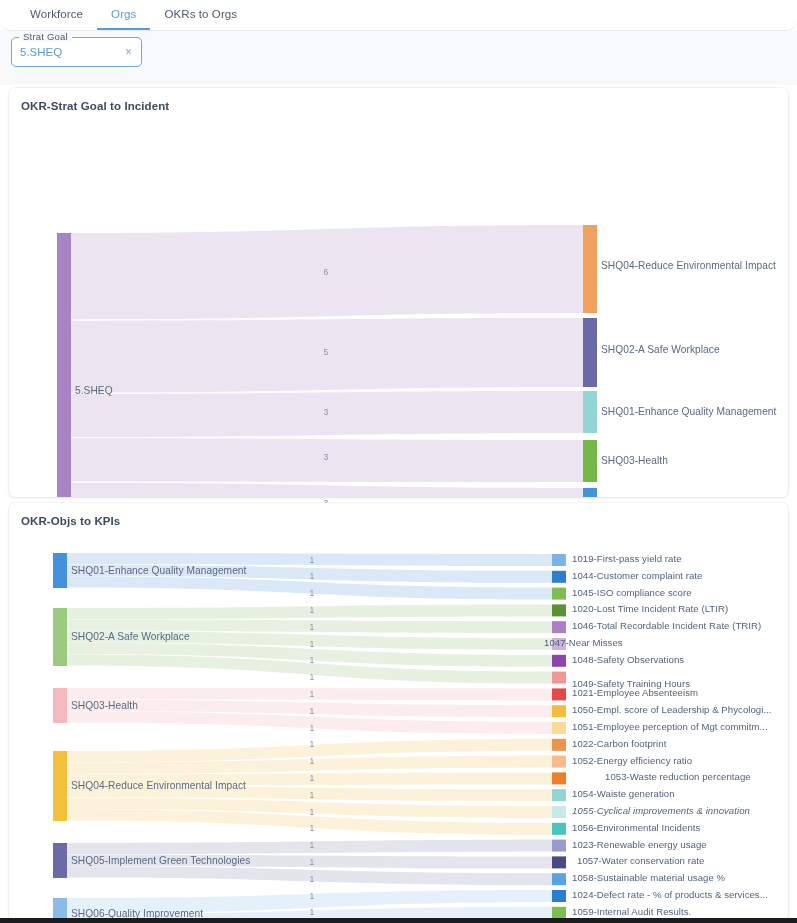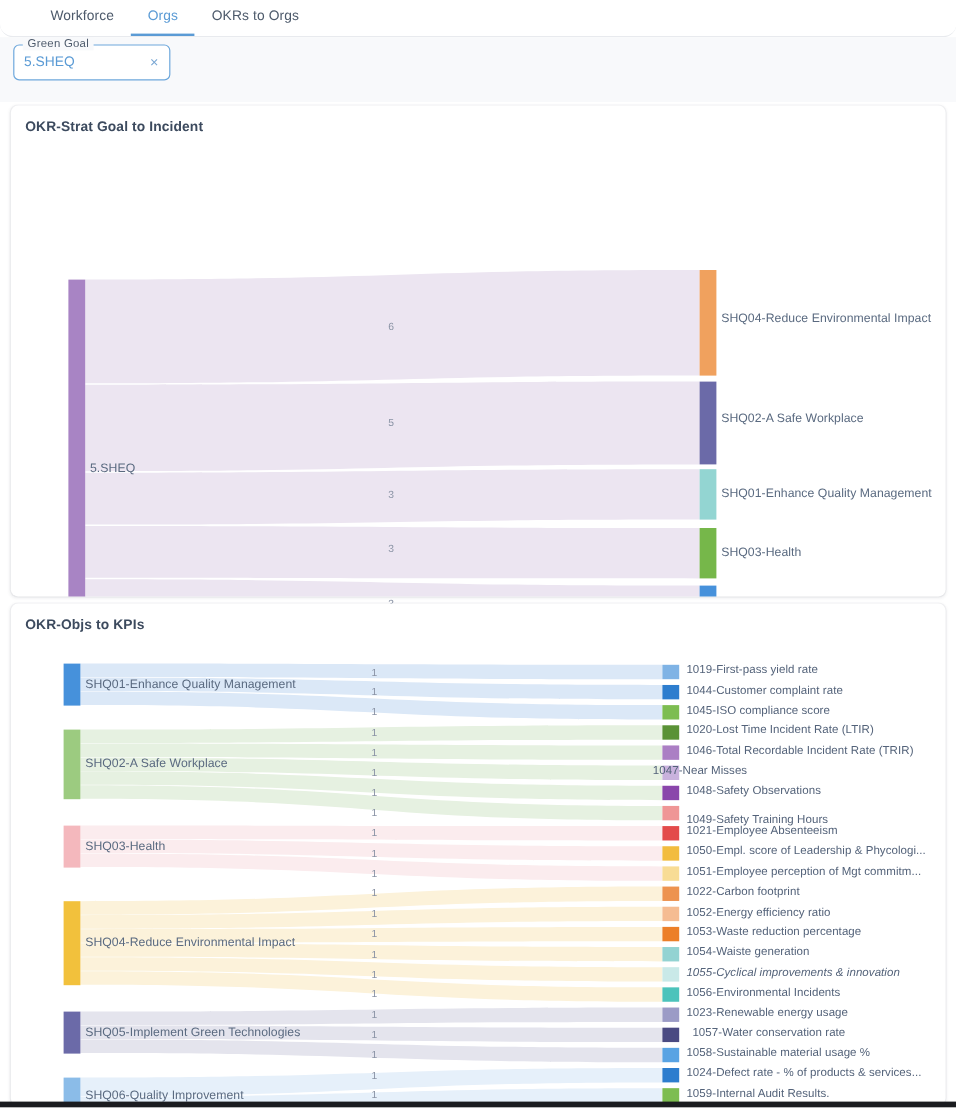--- a/index.html
+++ b/index.html
@@ -13,21 +13,21 @@
     position: relative;
   }
 
   
   .tabbar {
     height: 31px;
     background: #ffffff;
     border-bottom: 1px solid #e8eaee;
     display: flex;
     align-items: stretch;
-    padding-left: 28px;
+    padding-left: 16px;
     border-radius: 11px;
   }
   .tab {
     font-size: 11.5px;
     color: #4d5a6b;
     padding: 0 14px;
     display: flex;
     align-items: center;
     cursor: pointer;
     border-bottom: 2px solid transparent;
@@ -130,21 +130,21 @@
 <body>
 
 <div class="tabbar">
   <div class="tab">Workforce</div>
   <div class="tab active">Orgs</div>
   <div class="tab">OKRs to Orgs</div>
 </div>
 
 <div class="filterbar">
   <div class="select-field">
-    <div class="select-legend">Green Goal</div>
+    <div class="select-legend">Strat Goal</div>
     <div class="select-value">5.SHEQ</div>
     <div class="clear-x">×</div>
   </div>
 </div>
 
 <div class="card" id="card-goal-obj">
   <div class="card-title">OKR-Strat Goal to Incident</div>
   <div class="sankey" id="sankey1">
       <svg width="779" height="409">
         <path d="M62,145 C318,145 318,137 574,137 L574,225 C318,225 318,231.45454545454544 62,231.45454545454544 Z" fill="#ece5f1"></path>
@@ -244,21 +244,21 @@
       <div class="kpi-label" style="left: 563px; top: 100.4px;">1020-Lost Time Incident Rate (LTIR)</div>
       <div class="kpi-label" style="left: 563px; top: 117.2px;">1046-Total Recordable Incident Rate (TRIR)</div>
       <div class="kpi-label" style="left: 535px; top: 134px;">1047-Near Misses</div>
       <div class="kpi-label" style="left: 563px; top: 150.8px;">1048-Safety Observations</div>
       <div class="kpi-label" style="left: 563px; top: 175px;">1049-Safety Training Hours</div>
       <div class="kpi-label" style="left: 563px; top: 184.4px;">1021-Employee Absenteeism</div>
       <div class="kpi-label" style="left: 563px; top: 201.2px;">1050-Empl. score of Leadership &amp; Phycologi...</div>
       <div class="kpi-label" style="left: 563px; top: 218px;">1051-Employee perception of Mgt commitm...</div>
       <div class="kpi-label" style="left: 563px; top: 234.8px;">1022-Carbon footprint</div>
       <div class="kpi-label" style="left: 563px; top: 251.6px;">1052-Energy efficiency ratio</div>
-      <div class="kpi-label" style="left: 563px; top: 268.4px;">1053-Waste reduction percentage</div>
+      <div class="kpi-label" style="left: 596px; top: 268.4px;">1053-Waste reduction percentage</div>
       <div class="kpi-label" style="left: 563px; top: 285.2px;">1054-Waiste generation</div>
       <div class="kpi-label" style="left: 563px; top: 302px; font-style: italic;">1055-Cyclical improvements &amp; innovation</div>
       <div class="kpi-label" style="left: 563px; top: 318.8px;">1056-Environmental Incidents</div>
       <div class="kpi-label" style="left: 563px; top: 335.6px;">1023-Renewable energy usage</div>
       <div class="kpi-label" style="left: 568px; top: 352.4px;">1057-Water conservation rate</div>
       <div class="kpi-label" style="left: 563px; top: 369.2px; text-align: right;">1058-Sustainable material usage %</div>
       <div class="kpi-label" style="left: 563px; top: 386px;">1024-Defect rate - % of products &amp; services...</div>
       <div class="kpi-label" style="left: 563px; top: 402.8px;">1059-Internal Audit Results.</div>
       <div class="link-value" style="left: 286px; top: 51.5px; width: 34px;">1</div>
       <div class="link-value" style="left: 286px; top: 68.3px; width: 34px;">1</div>

